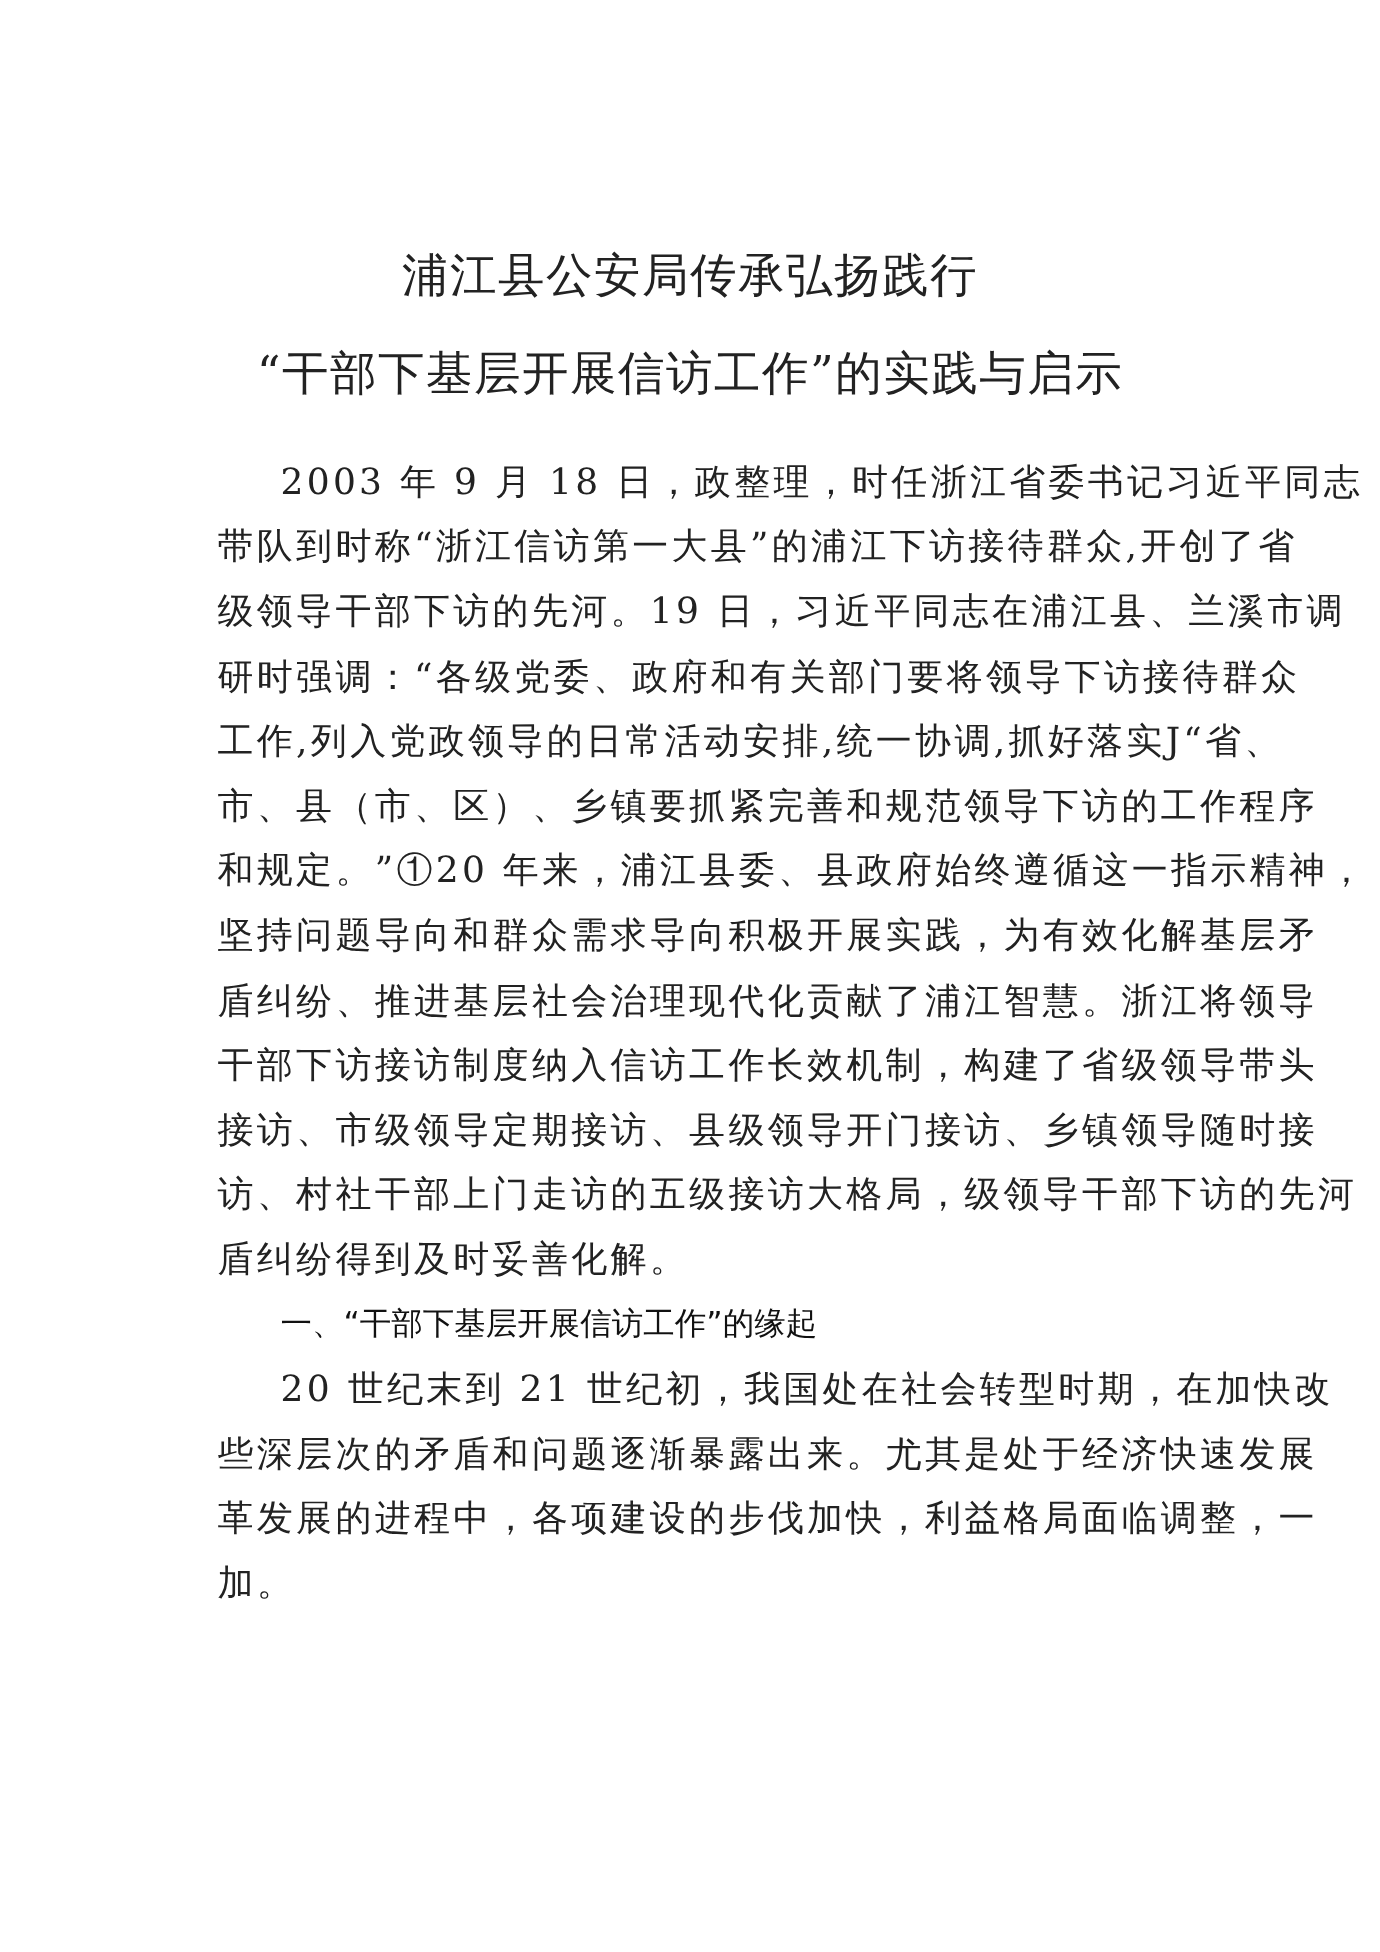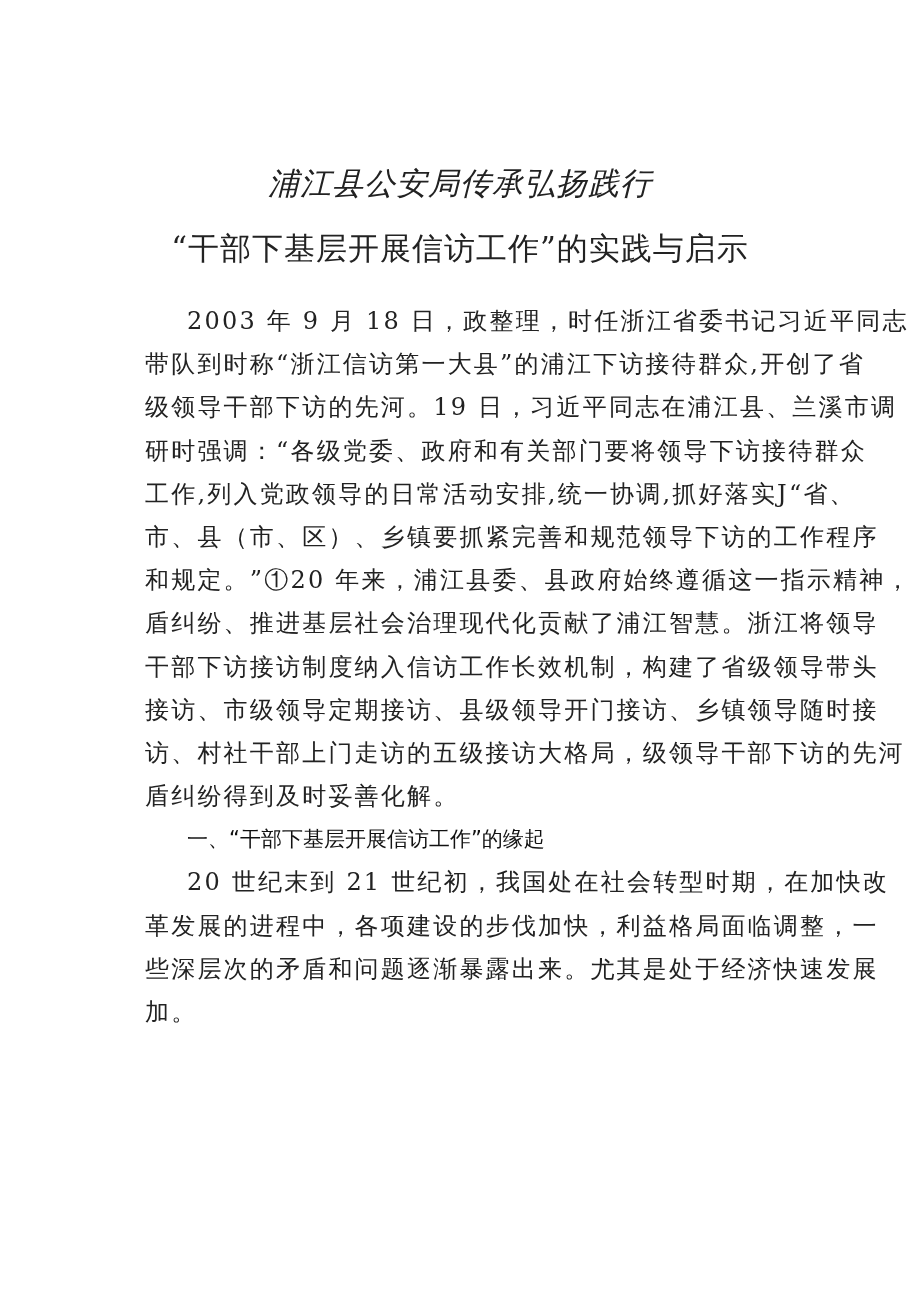--- a/index.html
+++ b/index.html
@@ -1,21 +1,21 @@
 <!DOCTYPE html>
 <html><head>
 <meta charset="utf-8">
 <style>
   html, body { margin:0; padding:0; background:#ffffff; }
   body { width:920px; height:1301px; position:relative; overflow:hidden;
          font-family: "DejaVu Serif", "Liberation Serif", serif; color:#1a1a1a; }
   .page { position:absolute; left:0; top:0; width:920px; height:1301px; background:#fff; }
   .title { position:absolute; left:0; width:920px; text-align:center;
            font-size:31px; letter-spacing:1px; color:#222; white-space:nowrap; }
-  .t1 { top:163px;font-style:italic; }
+  .t1 { top:163px; }
   .t2 { top:212px;margin-top:16px; }
   .body { position:absolute; left:145px; width:658px; top:300px; }
   .line { display:block; height:43.2px; line-height:43.2px; font-size:24px;
           white-space:nowrap; letter-spacing:2.2px; color:#222; text-align:justify; text-align-last:justify; }
   .line.last { text-align-last:left; }
   .line.indent { padding-left:42px; }
   .heading { display:block; height:43.2px; line-height:43.2px; font-size:21px;
              font-family:"DejaVu Sans","Liberation Sans",sans-serif; font-weight:normal;
              padding-left:42px; white-space:nowrap; color:#111; }
 </style>
@@ -27,26 +27,27 @@
   <div class="title t2">“干部下基层开展信访工作”的实践与启示</div>
 
   <div class="body">
     <span class="line indent">2003 年 9 月 18 日，政整理，时任浙江省委书记习近平同志</span>
     <span class="line">带队到时称“浙江信访第一大县”的浦江下访接待群众,开创了省</span>
     <span class="line">级领导干部下访的先河。19 日，习近平同志在浦江县、兰溪市调</span>
     <span class="line">研时强调：“各级党委、政府和有关部门要将领导下访接待群众</span>
     <span class="line">工作,列入党政领导的日常活动安排,统一协调,抓好落实J“省、</span>
     <span class="line">市、县（市、区）、乡镇要抓紧完善和规范领导下访的工作程序</span>
     <span class="line">和规定。”①20 年来，浦江县委、县政府始终遵循这一指示精神，</span>
+    <span class="line">坚持问题导向和群众需求导向积极开展实践，为有效化解基层矛</span>
     <span class="line">盾纠纷、推进基层社会治理现代化贡献了浦江智慧。浙江将领导</span>
     <span class="line">干部下访接访制度纳入信访工作长效机制，构建了省级领导带头</span>
     <span class="line">接访、市级领导定期接访、县级领导开门接访、乡镇领导随时接</span>
     <span class="line">访、村社干部上门走访的五级接访大格局，级领导干部下访的先河</span>
     <span class="line last">盾纠纷得到及时妥善化解。</span>
 
     <span class="heading">一、“干部下基层开展信访工作”的缘起</span>
 
     <span class="line indent">20 世纪末到 21 世纪初，我国处在社会转型时期，在加快改</span>
+    <span class="line">些深层次的矛盾和问题逐渐暴露出来。尤其是处于经济快速发展</span>
     <span class="line">革发展的进程中，各项建设的步伐加快，利益格局面临调整，一</span>
-    <span class="line">些深层次的矛盾和问题逐渐暴露出来。尤其是处于经济快速发展</span>
     <span class="line last">加。</span>
   </div>
 </div>
 
 </body></html>

